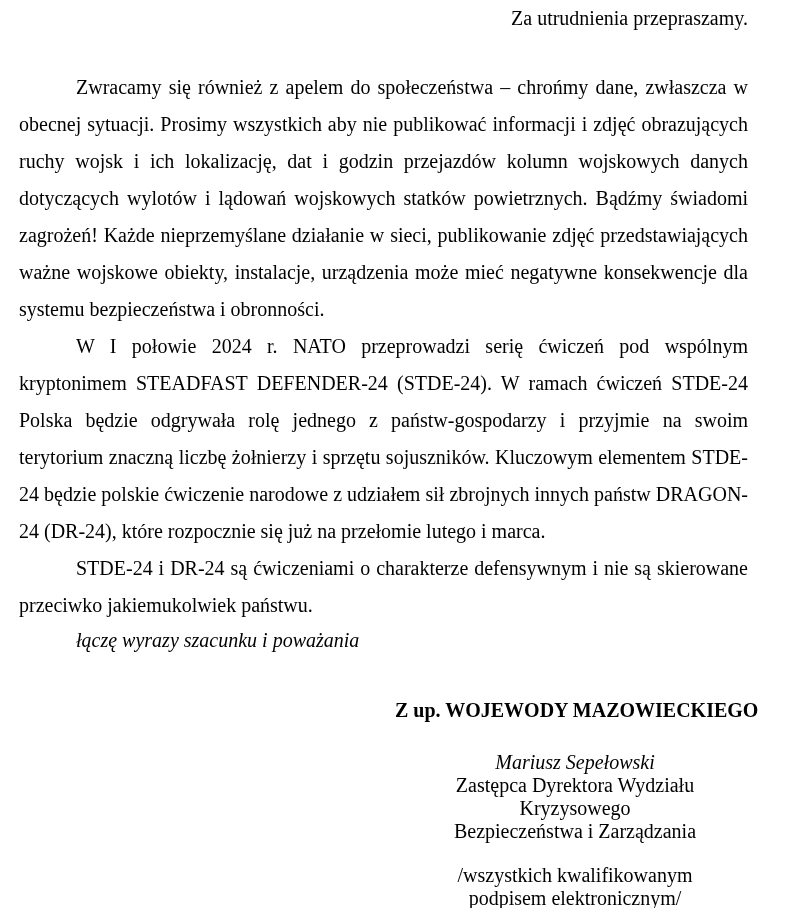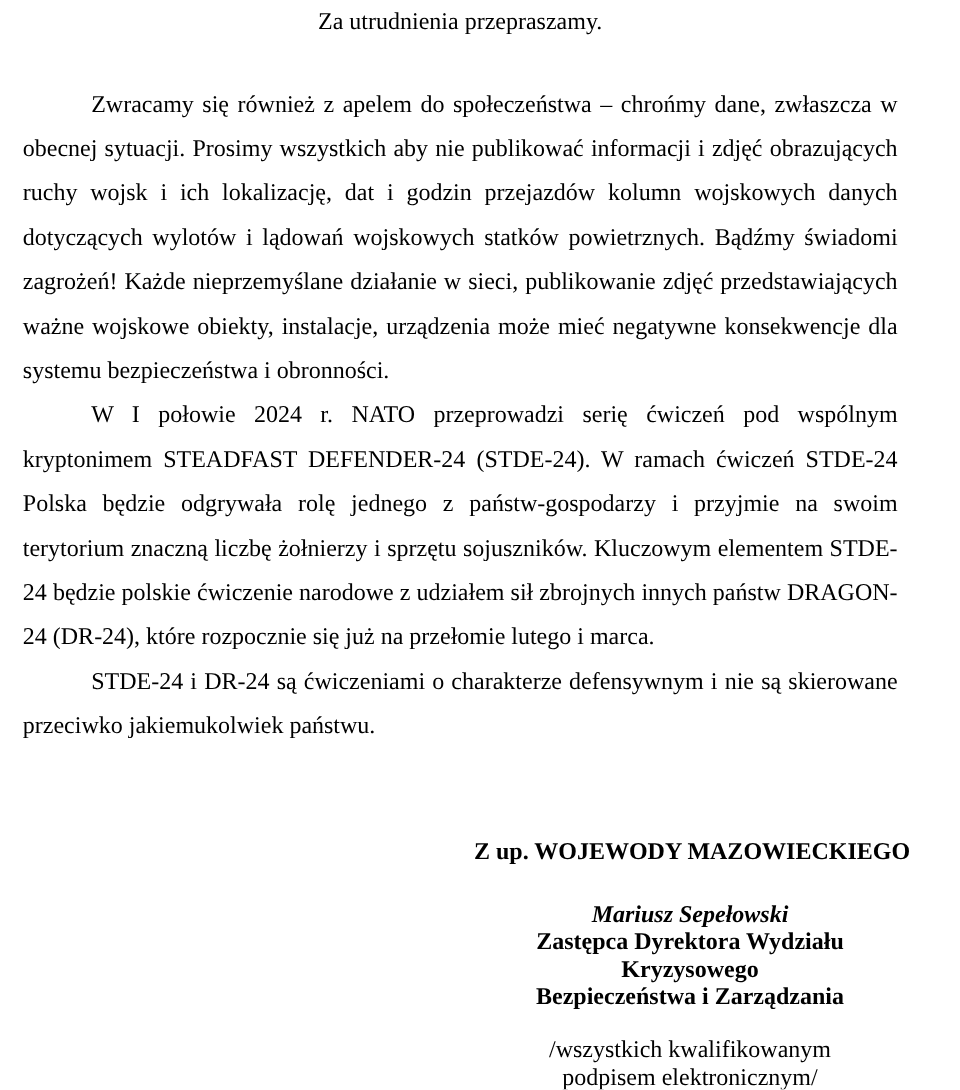--- a/index.html
+++ b/index.html
@@ -19,21 +19,21 @@
   }
   .content {
     position: absolute;
     left: 19px;
     top: 2px;
     width: 729px;
   }
   .p-intro {
     margin: 0 0 33.4px 0;
     line-height: 33.4px;
-    text-align: center;
+    text-align: right;
   }
   .para {
     margin: 0;
     line-height: 37px;
     text-align: justify;
     text-indent: 57px;
   }
   .closing {
     position: absolute;
     left: 76px;
@@ -50,21 +50,21 @@
     text-align: center;
   }
   .sig-authority {
     margin: 0;
     font-weight: bold;
     line-height: 23px;
     white-space: nowrap;
   }
   .sig-name-block {
     margin: 29px 0 0 0;
-    font-weight: bold;
+    font-weight: normal;
     line-height: 23px;
   }
   .sig-name {
     font-style: italic;
   }
   .sig-esig {
     margin: 21px 0 0 0;
     line-height: 23px;
   }
   .line { display: block; }
@@ -76,20 +76,21 @@
   <div class="content">
     <p class="p-intro">Za utrudnienia przepraszamy.</p>
 
     <p class="para">Zwracamy się również z apelem do społeczeństwa – chrońmy dane, zwłaszcza w obecnej sytuacji. Prosimy wszystkich aby nie publikować informacji i zdjęć obrazujących ruchy wojsk i ich lokalizację, dat i godzin przejazdów kolumn wojskowych danych dotyczących wylotów i lądowań wojskowych statków powietrznych. Bądźmy świadomi zagrożeń! Każde nieprzemyślane działanie w sieci, publikowanie zdjęć przedstawiających ważne wojskowe obiekty, instalacje, urządzenia może mieć negatywne konsekwencje dla systemu bezpieczeństwa i obronności.</p>
 
     <p class="para">W I połowie 2024 r. NATO przeprowadzi serię ćwiczeń pod wspólnym kryptonimem STEADFAST DEFENDER-24 (STDE-24). W ramach ćwiczeń STDE-24 Polska będzie odgrywała rolę jednego z państw-gospodarzy i przyjmie na swoim terytorium znaczną liczbę żołnierzy i sprzętu sojuszników. Kluczowym elementem STDE-24 będzie polskie ćwiczenie narodowe z udziałem sił zbrojnych innych państw DRAGON-24 (DR-24), które rozpocznie się już na przełomie lutego i marca.</p>
 
     <p class="para">STDE-24 i DR-24 są ćwiczeniami o charakterze defensywnym i nie są skierowane przeciwko jakiemukolwiek państwu.</p>
   </div>
 
+  <p class="closing">łączę wyrazy szacunku i poważania</p>
 
   <div class="sig-wrap">
     <div class="sig-authority">Z up. WOJEWODY MAZOWIECKIEGO</div>
 
     <div class="sig-name-block">
       <span class="line sig-name">Mariusz Sepełowski</span>
       <span class="line">Zastępca Dyrektora Wydziału</span>
       <span class="line">Kryzysowego</span>
       <span class="line">Bezpieczeństwa i Zarządzania</span>
     </div>

